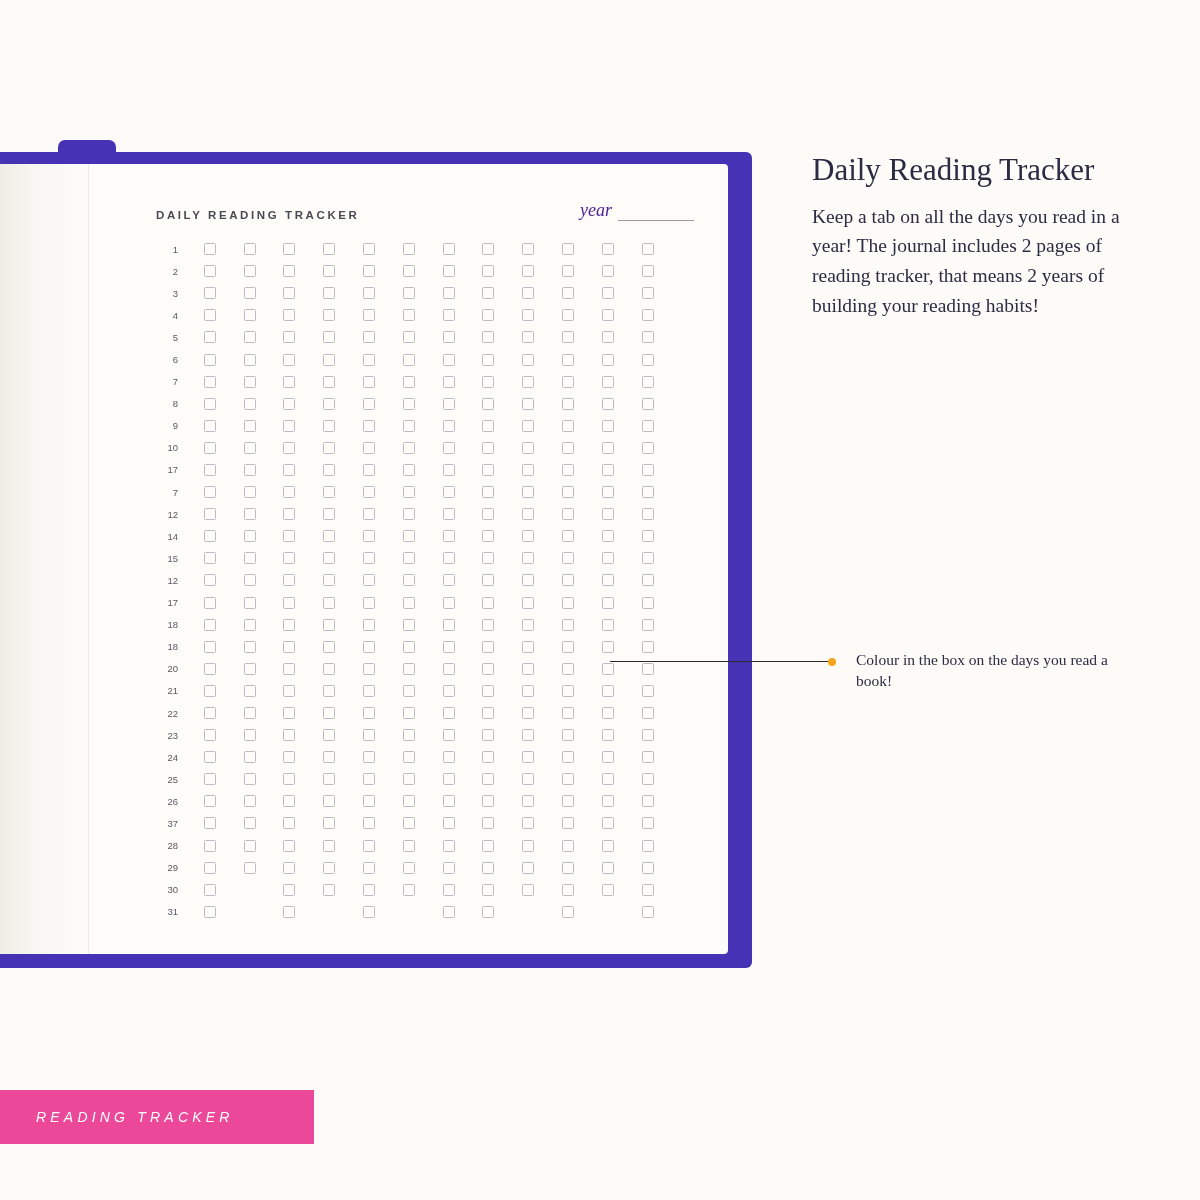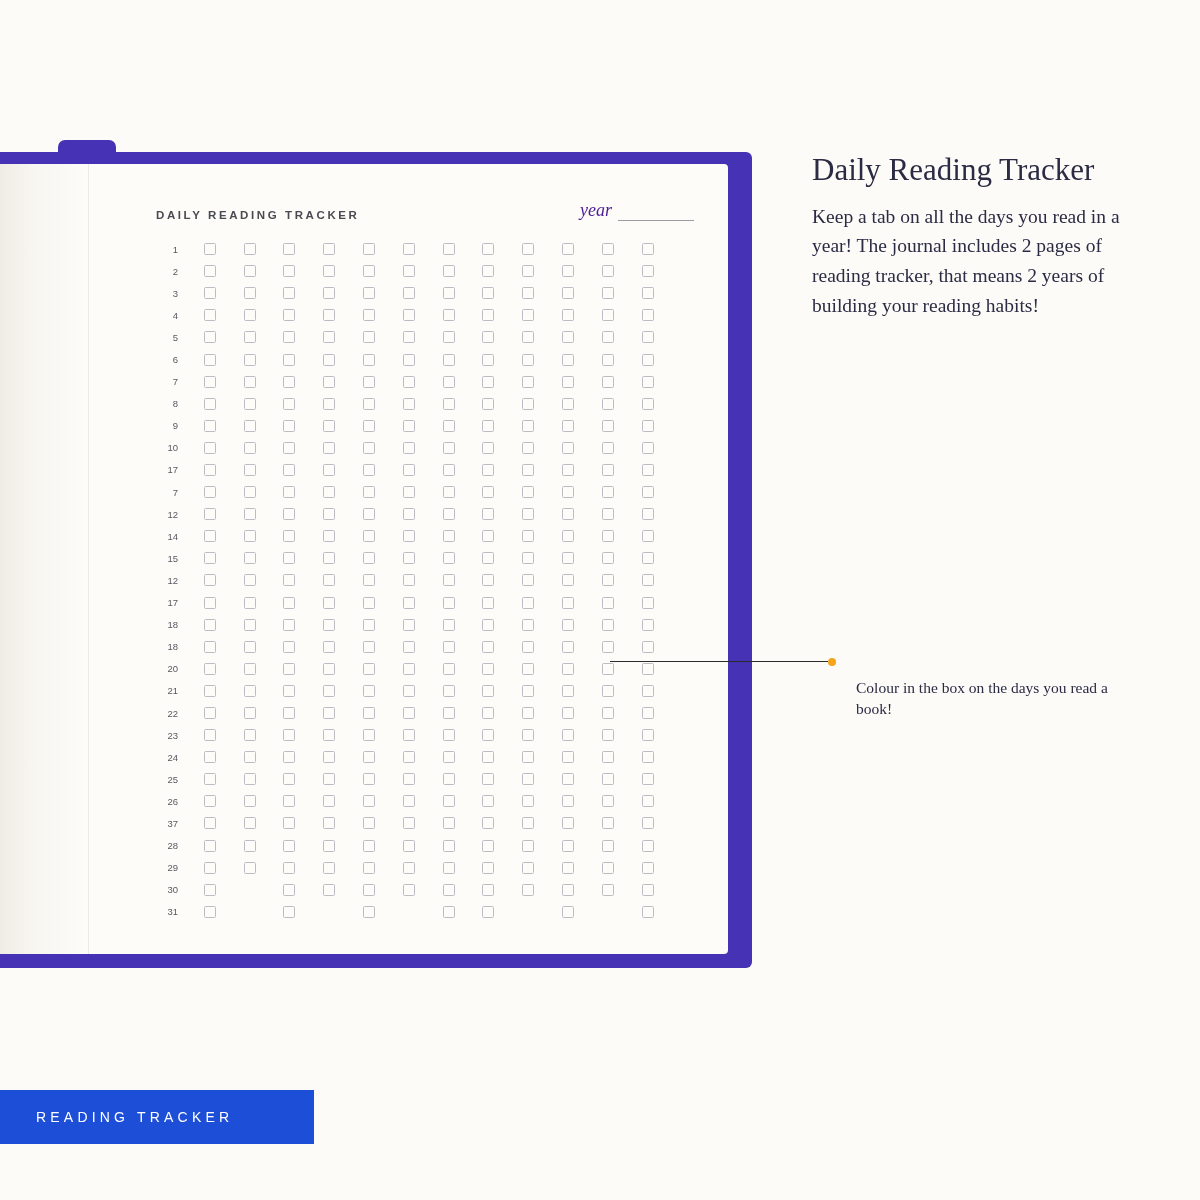--- a/index.html
+++ b/index.html
@@ -207,33 +207,33 @@
   }
   #callout-text {
     position: absolute;
     left: 246px;
     top: 0;
     width: 270px;
     font-family: "Liberation Serif", serif;
     font-size: 15.5px;
     line-height: 1.35;
     color: #2b2b44;
-    margin-top: 28px;
   }
 
   
   #footer-banner {
     position: absolute;
     left: 0;
     top: 1090px;
     width: 314px;
     height: 54px;
-    background: #1d4ed8;
+    background: #ec4899;
     display: flex;
     align-items: center;
+    font-style: italic;
   }
   #footer-banner-label {
     color: #ffffff;
     font-family: "Liberation Sans", sans-serif;
     font-size: 14px;
     letter-spacing: 4.2px;
     padding-left: 36px;
     font-weight: 500;
   }
 </style>

